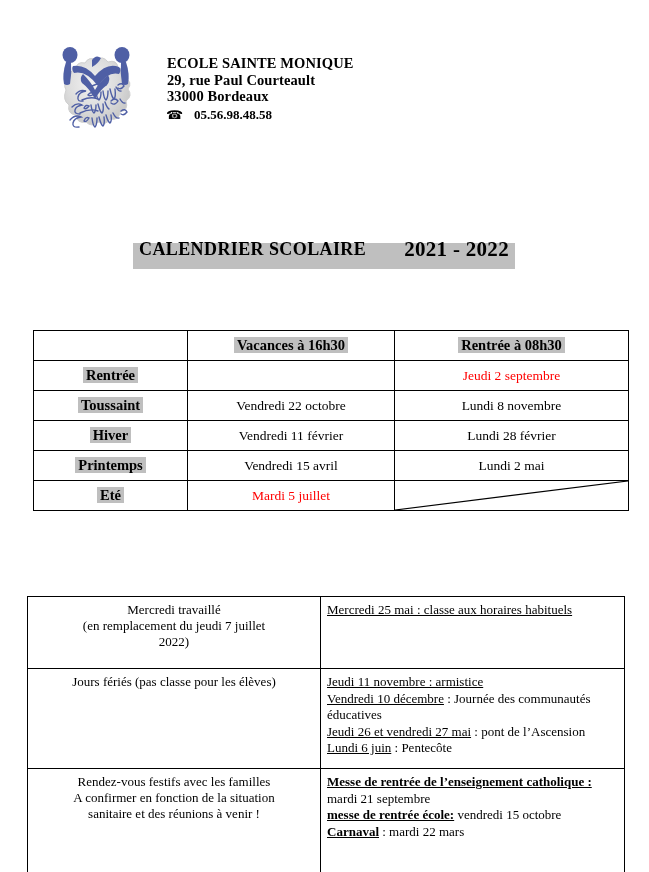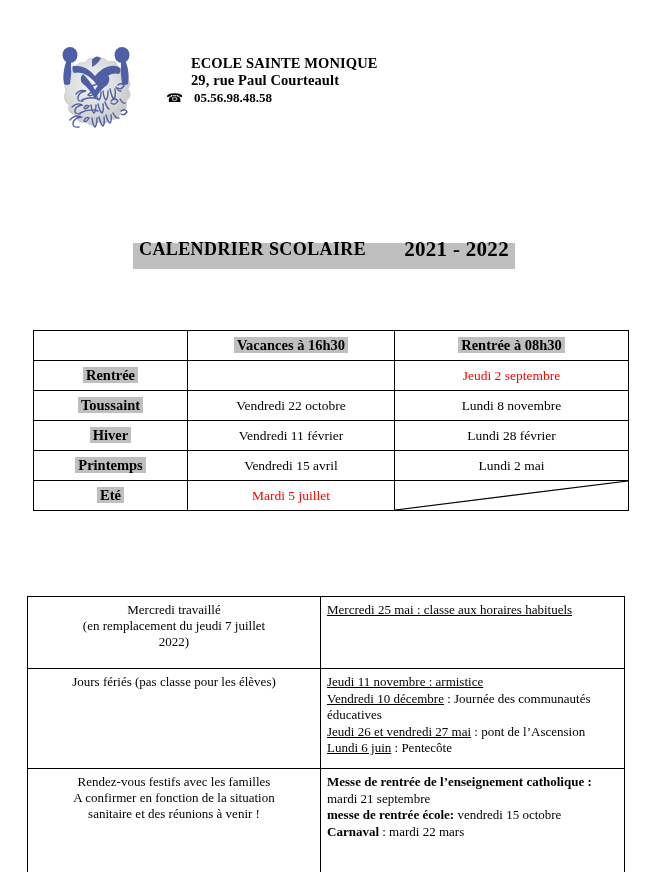--- a/index.html
+++ b/index.html
@@ -39,21 +39,20 @@
     top: 55px;
     width: 300px;
   }
   .addr-line {
     font-family: "Liberation Serif", serif;
     font-weight: bold;
     font-size: 14.5px;
     line-height: 16.5px;
     letter-spacing: 0.1px;
     white-space: nowrap;
-    margin-left: 24px;
   }
   .phone-line {
     font-weight: bold;
     font-size: 13px;
     line-height: 17px;
     white-space: nowrap;
     margin-top: 1px;
   }
   .phone-glyph {
     display: inline-block;
@@ -165,21 +164,21 @@
     font-weight: normal;
     font-size: 13.5px;
     line-height: 16px;
   }
   .note-right {
     text-align: left;
     line-height: 16.5px;
     font-size: 13.5px;
   }
   .note-right .u    { text-decoration: underline; }
-  .note-right .bu   { font-weight: bold; }
+  .note-right .bu   { font-weight: bold; text-decoration: underline; }
 
   .r1 { height: 60px; }
   .r2 { height: 88px; }
   .r3 { height: 105px; }
 </style>
 </head>
 <body>
 
 <div id="letterhead">
 
@@ -218,20 +217,21 @@
         <path d="M24 76 q5 -6 11 -3 q-7 1 -8 6 q-1 5 6 4 M38 77 q2 -5 5 -3 q-3 5 -5 3 Z M46 74 q1 8 3 9 q2 -2 2 -9
                  M53 73 q2 8 4 9 q2 -2 1 -9 M60 71 q2 7 4 8 q2 -2 1 -8 M67 69 q3 6 6 5 M75 67 q4 -3 6 1 q-3 4 -6 2
                  M34 69 q10 -5 18 -2"></path>
       </g>
     </svg>
   </div>
 
   <div id="address-block">
     <div class="addr-line">ECOLE SAINTE MONIQUE</div>
     <div class="addr-line">29, rue Paul Courteault</div>
+    <div class="addr-line">33000 Bordeaux</div>
     <div class="phone-line"><span class="phone-glyph">☎</span><span>05.56.98.48.58</span></div>
   </div>
 
 </div>
 
 <div id="doc-title">
   <span class="t-main">CALENDRIER  SCOLAIRE</span>
   <span class="t-years">2021 - 2022</span>
 </div>
 

